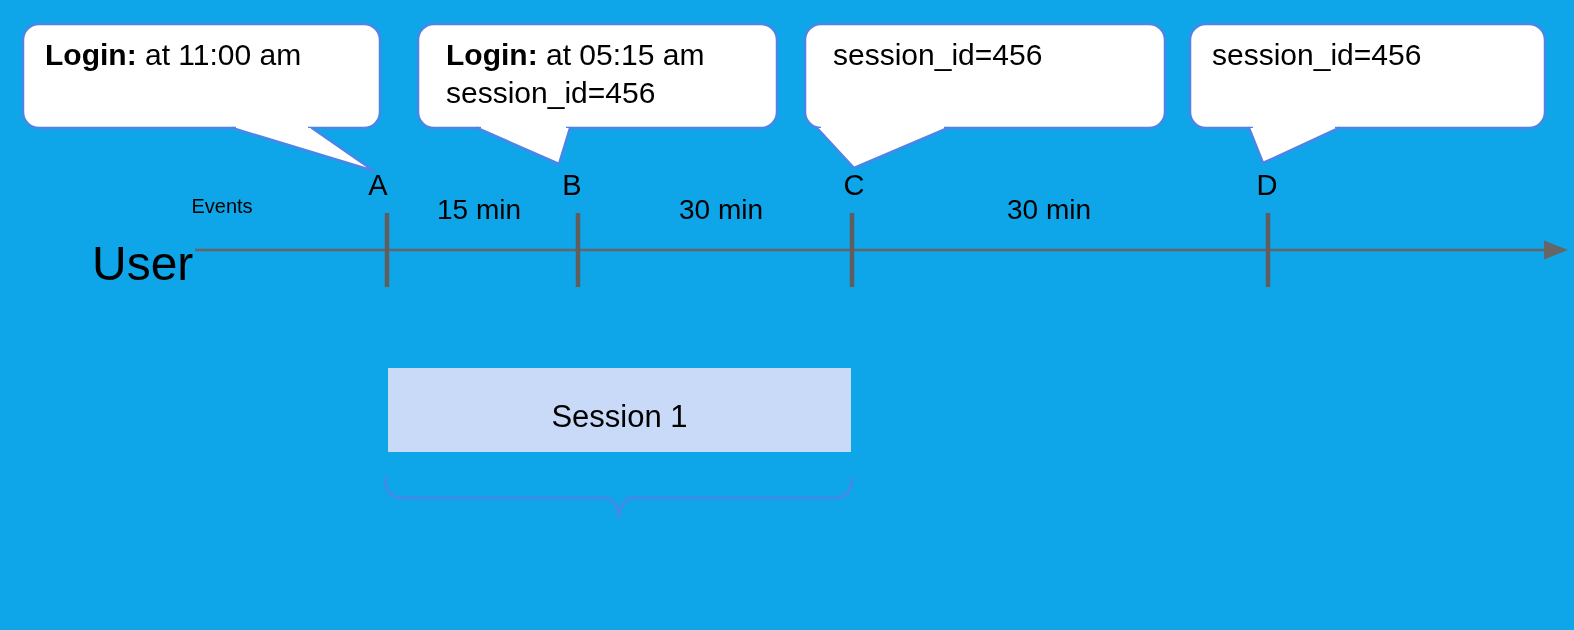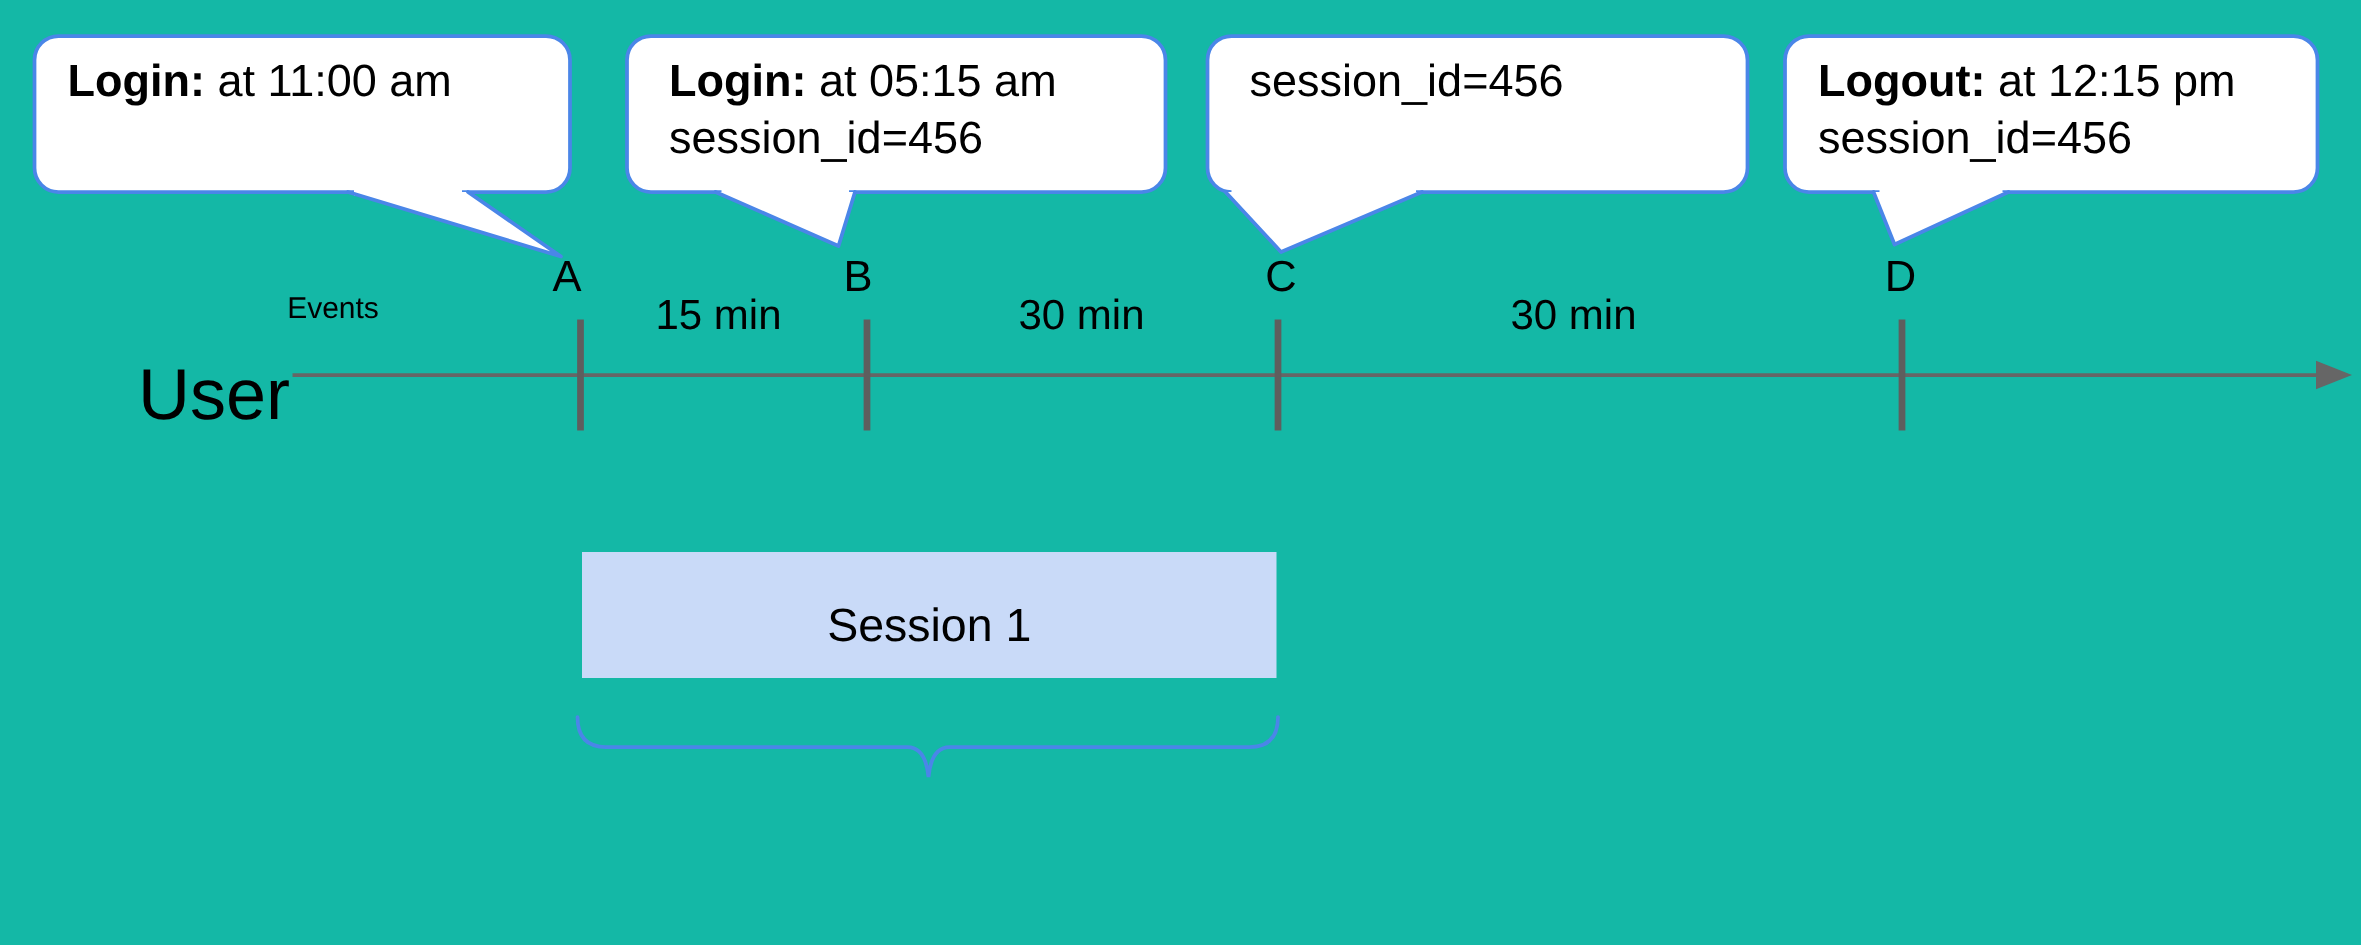--- a/index.html
+++ b/index.html
@@ -2,21 +2,21 @@
 <html style="--accent: #4a86e8; --session-fill: #c9daf8; --axis-gray: #666666;"><head>
 <meta charset="utf-8">
 <style>
   :root{
     --accent:#4a86e8;
     --session-fill:#c9daf8;
     --axis-gray:#666666;
   }
   html,body{margin:0;padding:0;background:#ffffff;}
   .stage{
-    position:relative;width:1574px;height:630px;background:#14b8a6;overflow:hidden;
+    position:relative;width:1574px;height:630px;background:#0ea5e9;overflow:hidden;
     font-family:"Liberation Sans",sans-serif;color:#000;
   }
   .stage svg{position:absolute;left:0;top:0;}
   .bubble{fill:#ffffff;stroke:var(--accent);stroke-width:2.5px;}
   .eraser{fill:#ffffff;stroke:none;}
   .tail{fill:#ffffff;stroke:var(--accent);stroke-width:2.5px;stroke-linejoin:round;stroke-linecap:round;}
   .axis-line{stroke:var(--axis-gray);stroke-width:2.5px;}
   .arrow-head{fill:var(--axis-gray);stroke:none;}
   .tick{stroke:#5e5e5e;stroke-width:4.5px;}
   .session-rect{fill:var(--session-fill);stroke:none;}
@@ -80,21 +80,20 @@
     <div><b>Login:</b> <span>at 11:00 am</span></div>
   </div>
   <div class="txt callout-text" style="left:446px;top:36px;">
     <div><b>Login:</b> <span>at 05:15 am</span></div>
     <div>session_id=456</div>
   </div>
   <div class="txt callout-text" style="left:833px;top:36px;">
     <div>session_id=456</div>
   </div>
   <div class="txt callout-text" style="left:1212px;top:36px;">
-    <div><b>Logout:</b> <span>at 12:15 pm</span></div>
     <div>session_id=456</div>
   </div>
 
   <div class="txt events-label center">Events</div>
   <div class="txt marker center" style="left:378px;">A</div>
   <div class="txt marker center" style="left:572px;">B</div>
   <div class="txt marker center" style="left:854px;">C</div>
   <div class="txt marker center" style="left:1267px;">D</div>
   <div class="txt user-label">User</div>
 

